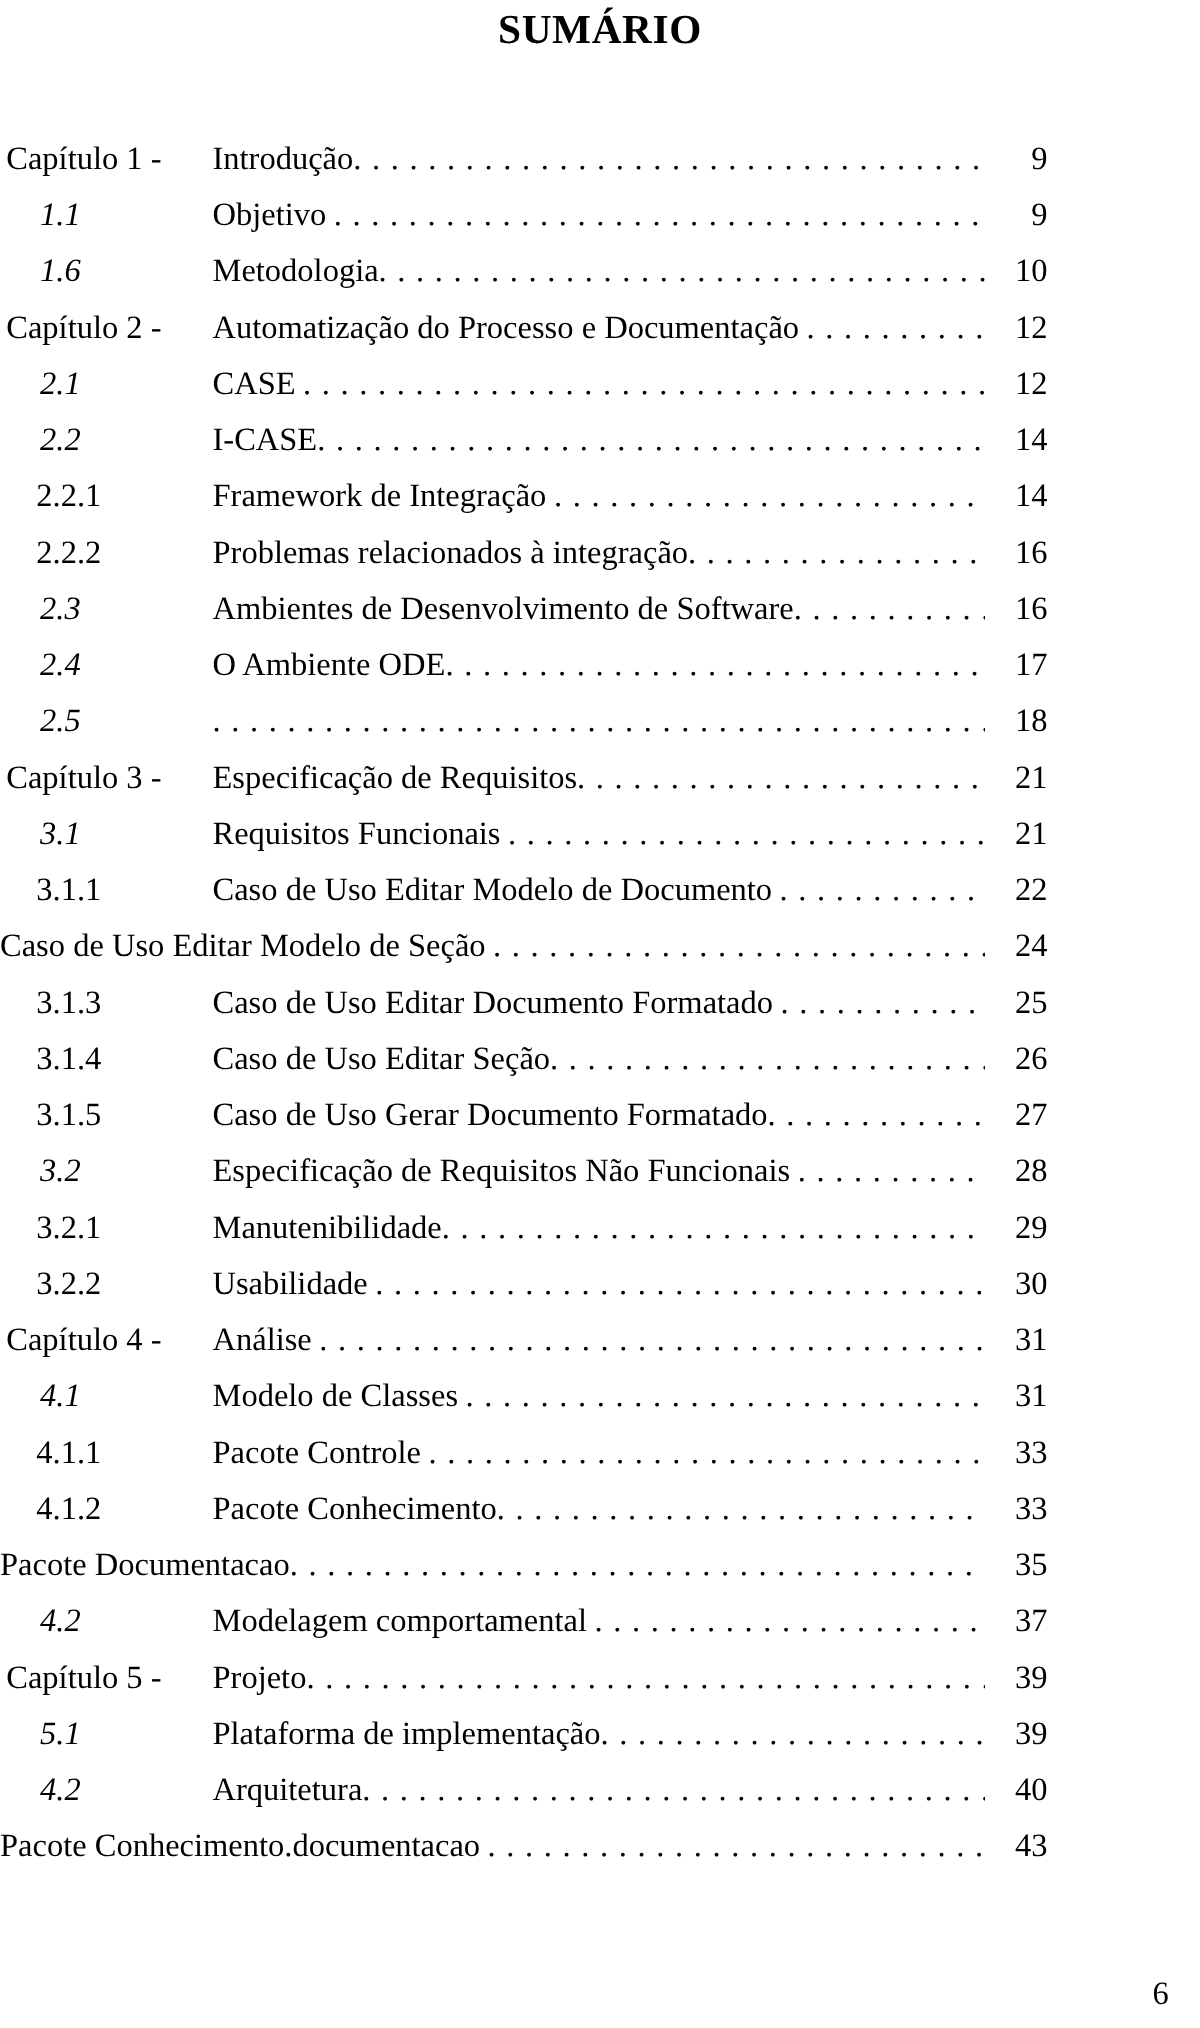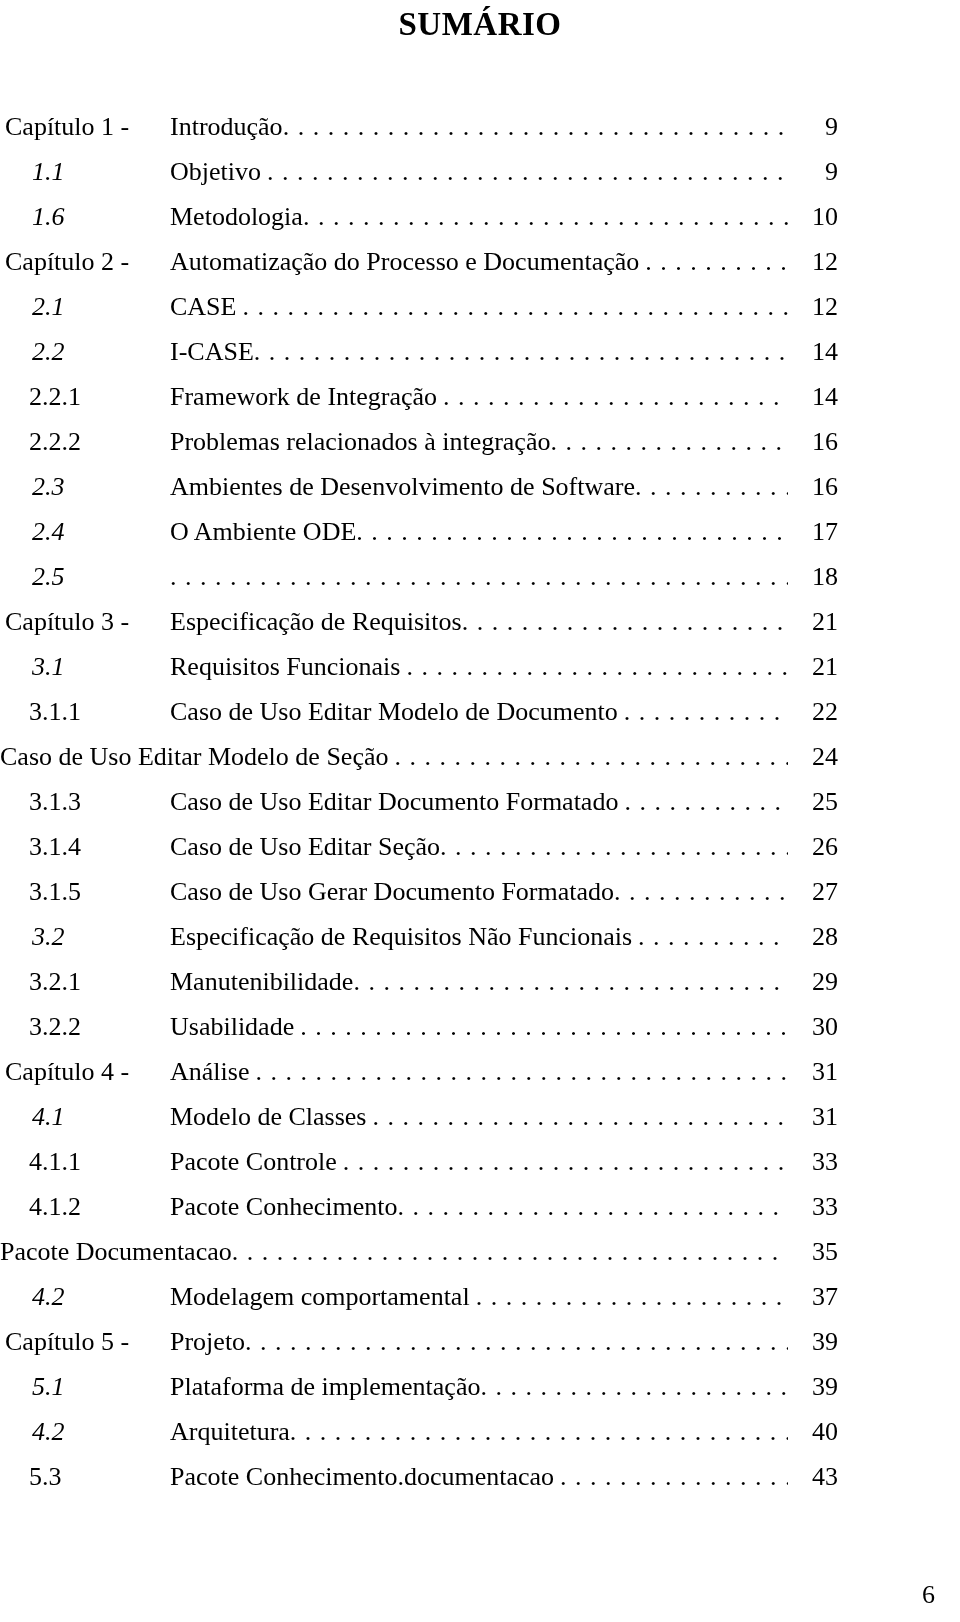--- a/index.html
+++ b/index.html
@@ -279,21 +279,20 @@
         <span class="toc-leader">. . . . . . . . . . . . . . . . . . . . . . . . . . . . . . . . . . . . . . . . . . . . . . . . . . . . . . . . . . . . . . . . . . . . . . . . . . . . . . . . . . . . . . . . . . . . . . . . . . . . . . . . . . . . . . . . . . . . . . . . . . . . . . . . . . . . . . . . . . . . . . . . . . . . . . . . . . . . . . . </span>
         <span class="toc-page">39</span>
       </div>
       <div class="toc-entry lvl2 gap-tight">
         <span class="toc-num">4.2</span>
         <span class="toc-label">Arquitetura</span>
         <span class="toc-leader">. . . . . . . . . . . . . . . . . . . . . . . . . . . . . . . . . . . . . . . . . . . . . . . . . . . . . . . . . . . . . . . . . . . . . . . . . . . . . . . . . . . . . . . . . . . . . . . . . . . . . . . . . . . . . . . . . . . . . . . . . . . . . . . . . . . . . . . . . . . . . . . . . . . . . . . . . . . . . . . </span>
         <span class="toc-page">40</span>
       </div>
       <div class="toc-entry lvl3">
-        <span class="toc-num">5.3</span>
         <span class="toc-label">Pacote Conhecimento.documentacao</span>
         <span class="toc-leader">. . . . . . . . . . . . . . . . . . . . . . . . . . . . . . . . . . . . . . . . . . . . . . . . . . . . . . . . . . . . . . . . . . . . . . . . . . . . . . . . . . . . . . . . . . . . . . . . . . . . . . . . . . . . . . . . . . . . . . . . . . . . . . . . . . . . . . . . . . . . . . . . . . . . . . . . . . . . . . . </span>
         <span class="toc-page">43</span>
       </div>
     </div>
 
   <div class="footer-page">6</div>
 
 </div>
 

